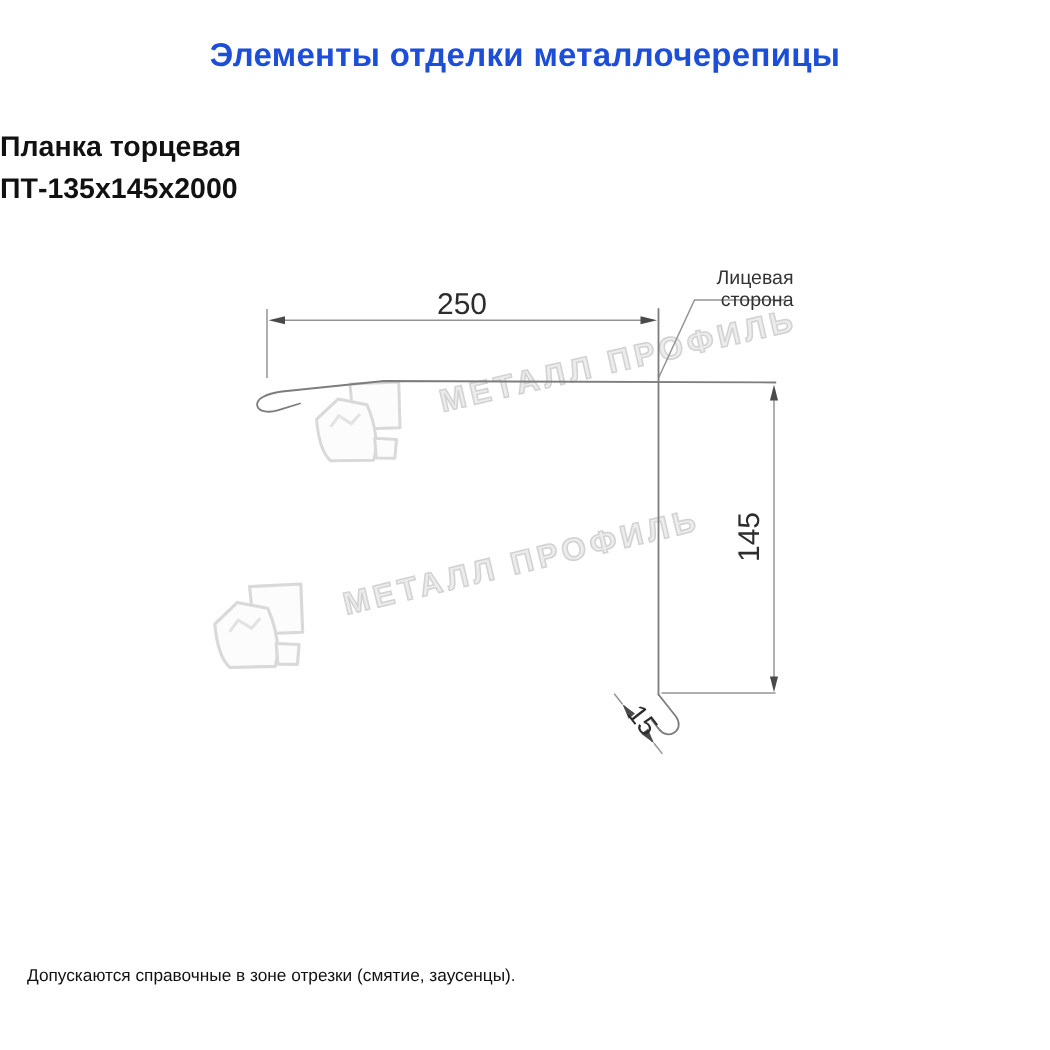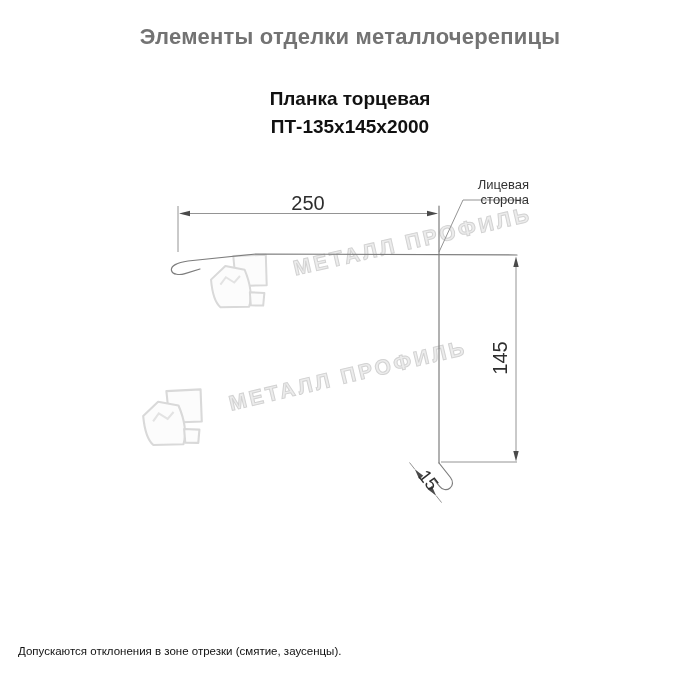--- a/index.html
+++ b/index.html
@@ -5,24 +5,24 @@
   html,body{margin:0;padding:0}
   body{
     width:700px;height:700px;position:relative;overflow:hidden;
     background:#ffffff;color:#1a1a1a;
     font-family:"Liberation Sans", sans-serif;
   }
   .abs{position:absolute}
 
   
   #page-title{top:24px;left:0;width:700px;text-align:center;
-    font-size:22px;font-weight:bold;letter-spacing:.2px;color:#737373}
-  #product-name{top:88px;left:0;width:700px;text-align:center;
+    font-size:22px;font-weight:bold;letter-spacing:.2px;color:#1d4ed8}
+  #product-name{top:88px;left:0;width:700px;
     font-size:19px;font-weight:bold;color:#111}
-  #product-code{top:116px;left:0;width:700px;text-align:center;
+  #product-code{top:116px;left:0;width:700px;
     font-size:19px;font-weight:bold;color:#111}
 
   
   #drawing-svg{top:0;left:0}
 
   .dim-text{color:#2d2d2d;font-size:20px;text-align:center;line-height:1.1}
   #dim-width{left:273px;top:192px;width:70px;height:24px}
   #dim-height{left:473px;top:346px;width:56px;height:24px;
     transform:rotate(-90deg);transform-origin:50% 50%}
   #dim-hem{left:408px;top:470px;width:36px;height:24px;font-size:18px;
@@ -107,14 +107,14 @@
   </g>
 </svg>
 
 <div class="abs dim-text" id="dim-width">250</div>
 <div class="abs dim-text" id="dim-height">145</div>
 <div class="abs dim-text" id="dim-hem">15</div>
 
 <div class="abs" id="face-side-label">Лицевая сторона</div>
 
 <div class="abs" id="notes">
-  <div>Допускаются отклонения в зоне отрезки (смятие, заусенцы).</div>
+  <div>Допускаются справочные в зоне отрезки (смятие, заусенцы).</div>
 </div>
 
 </body></html>

